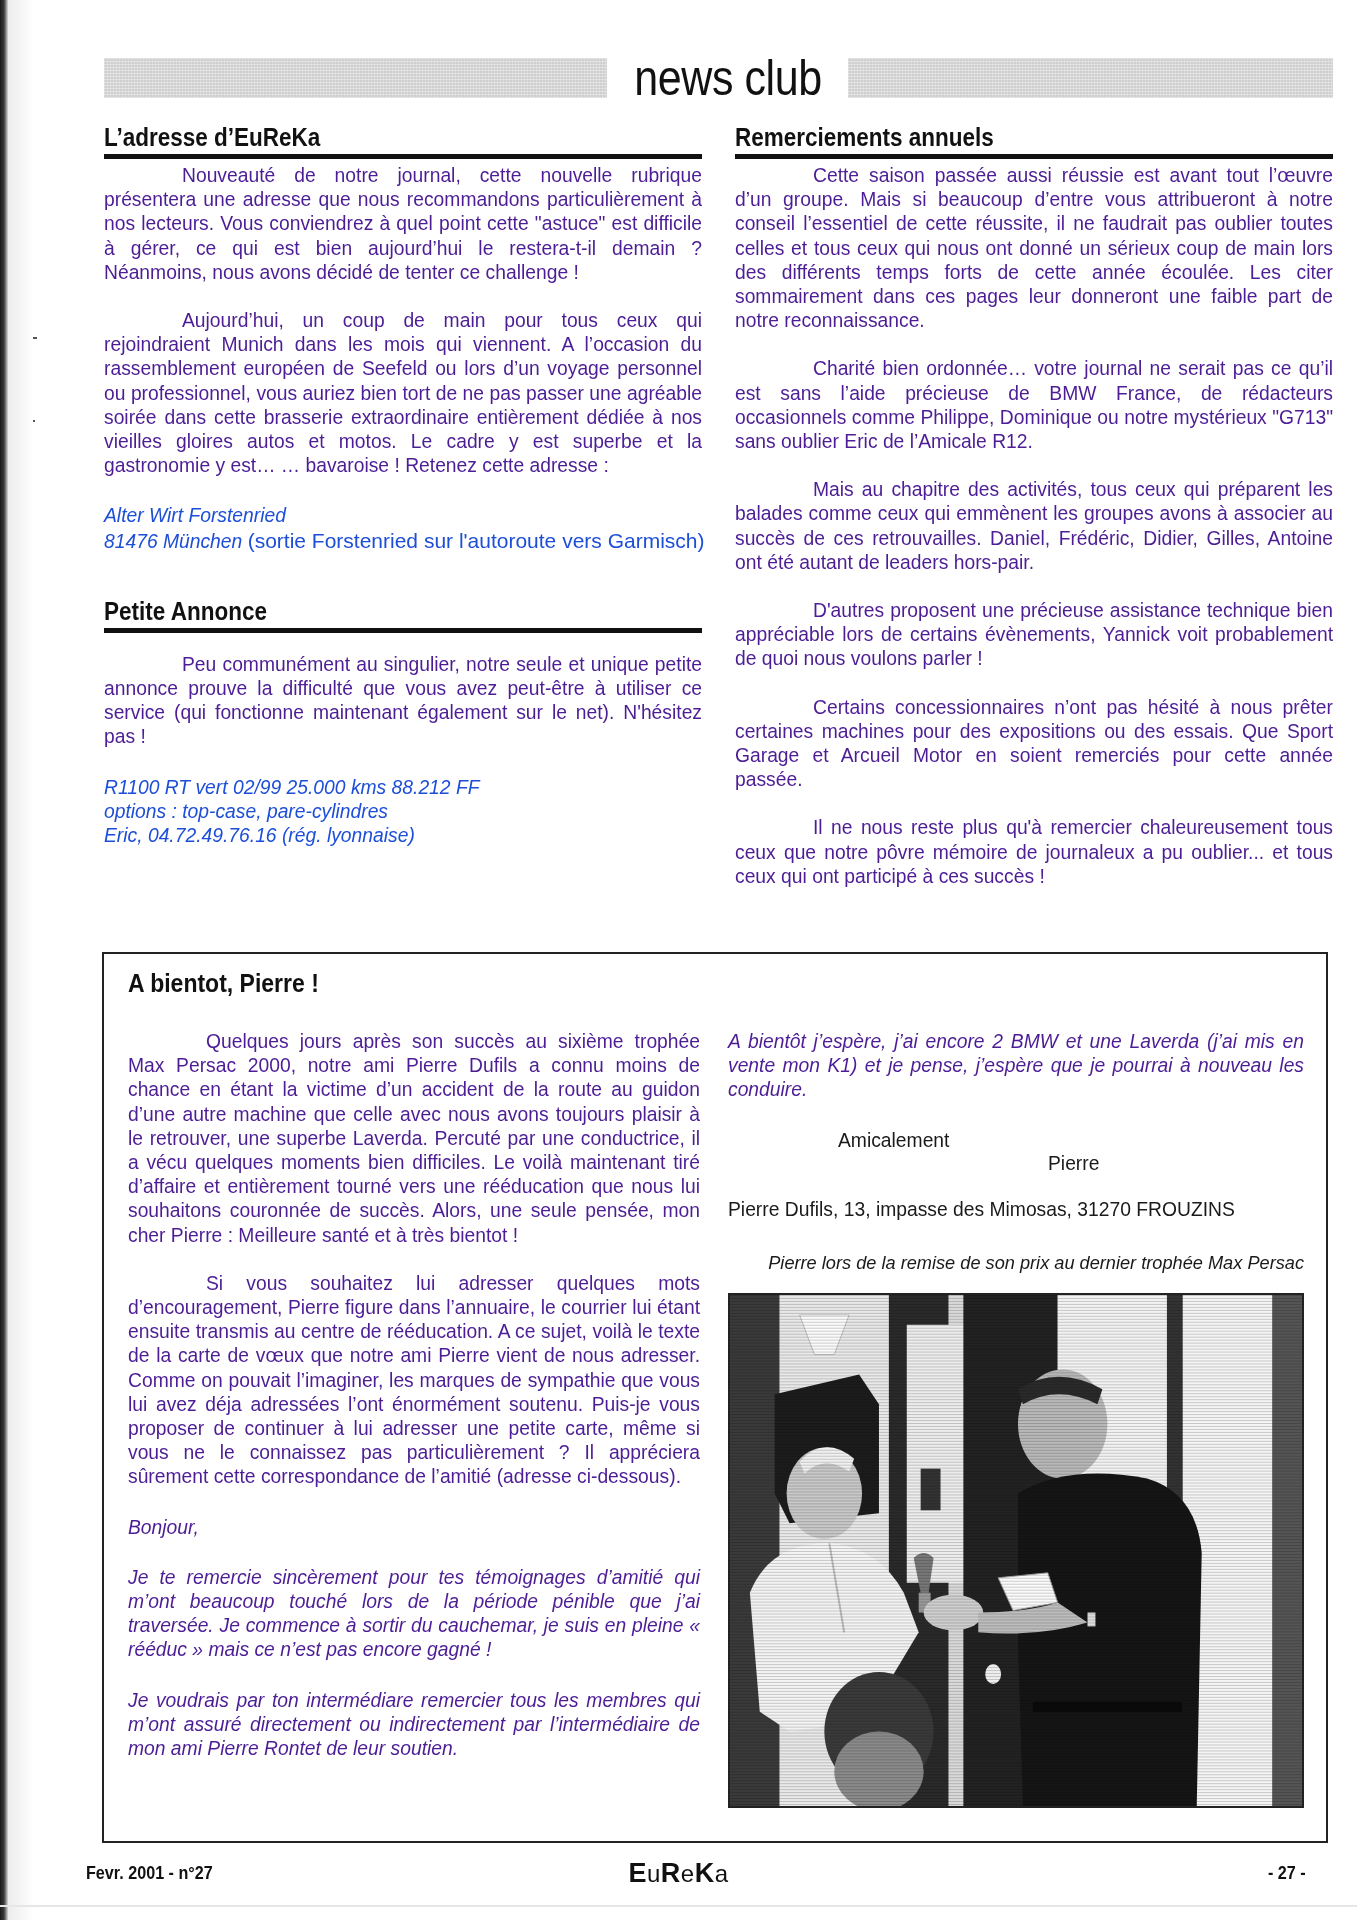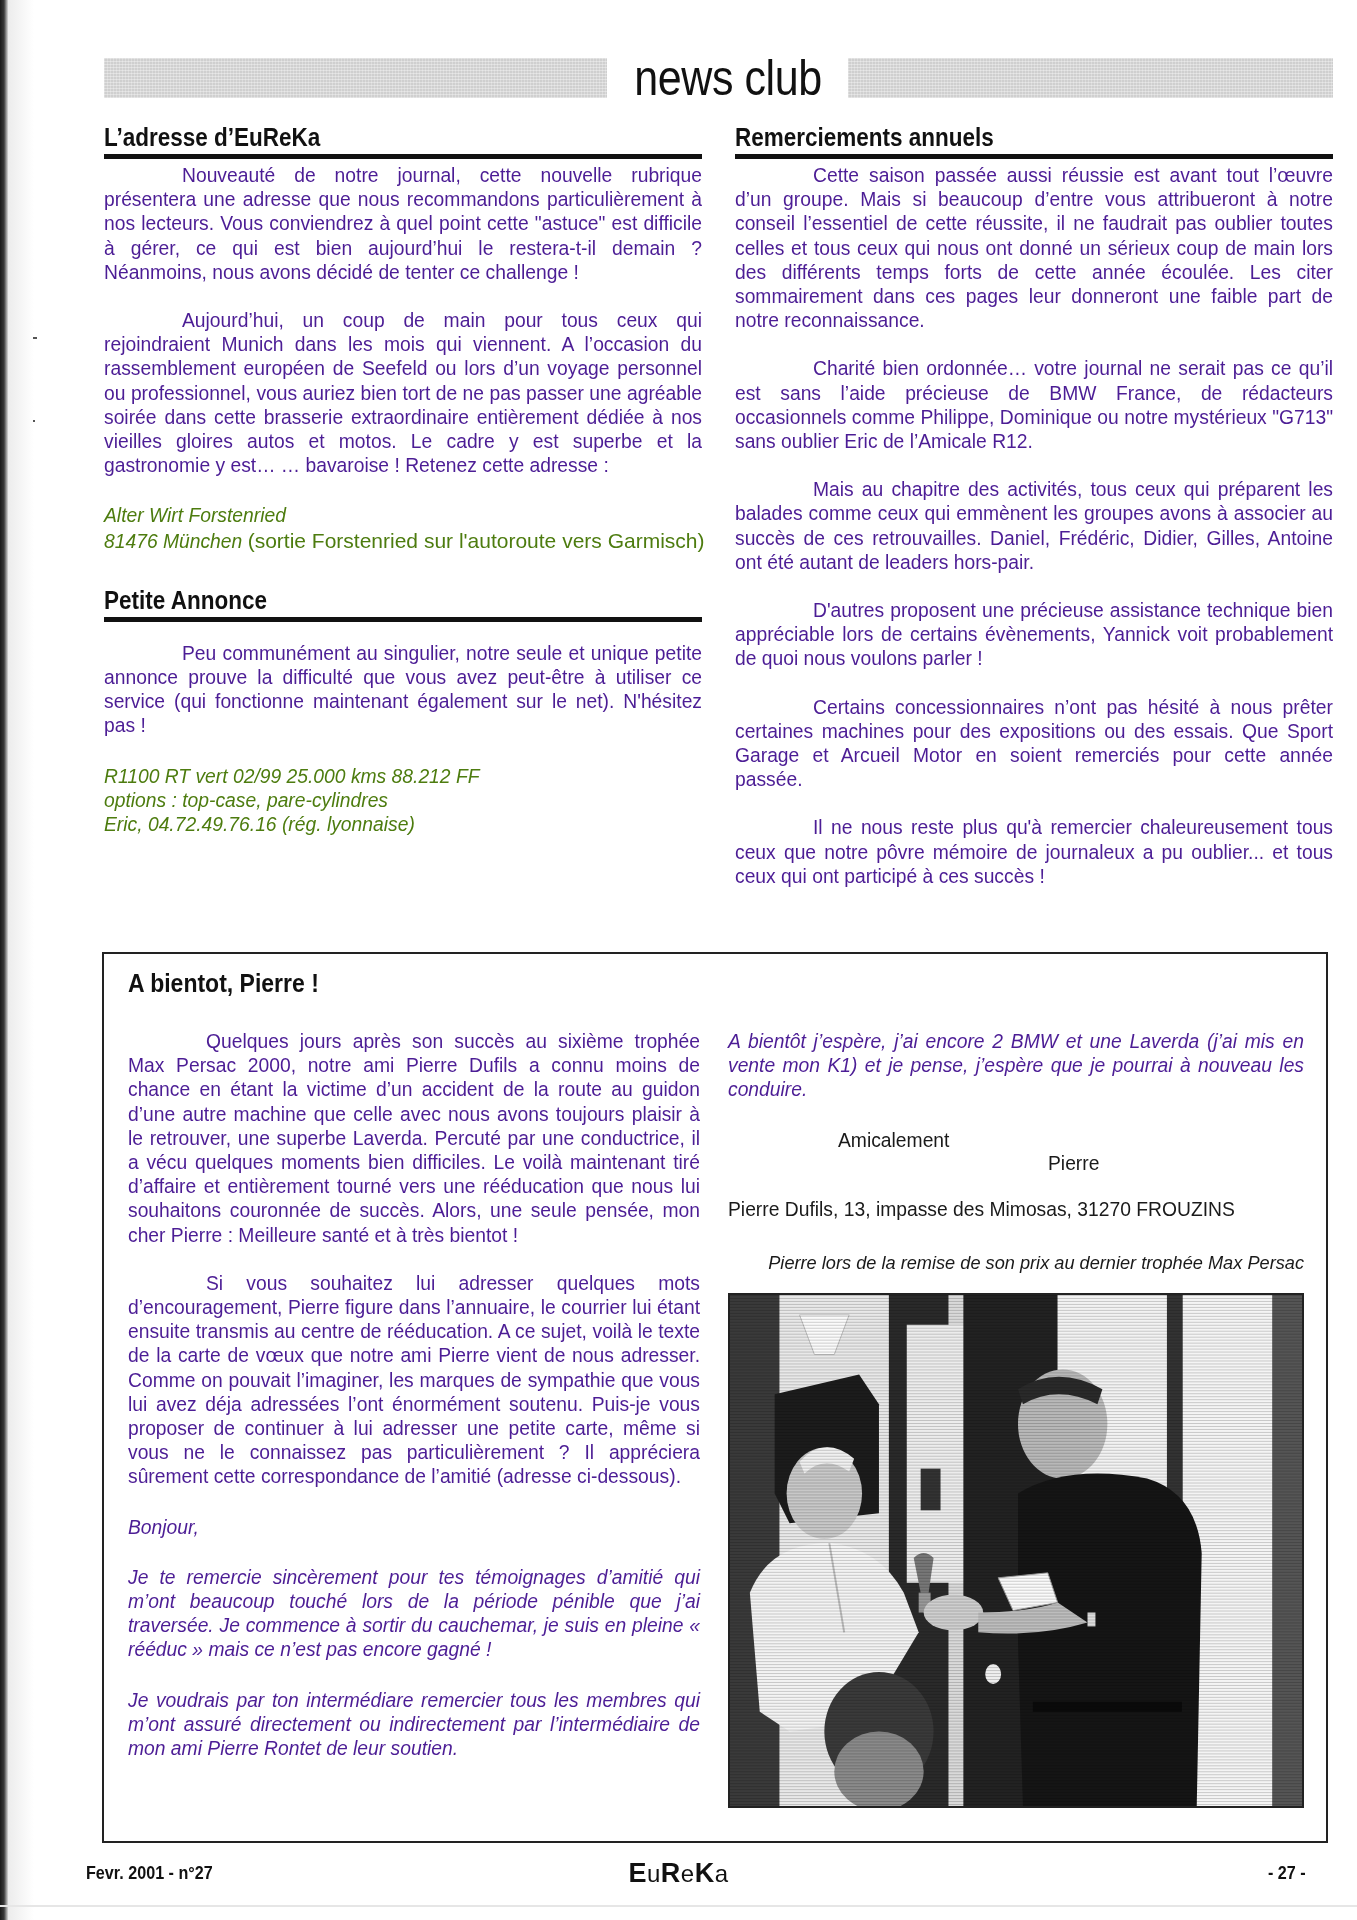--- a/index.html
+++ b/index.html
@@ -26,21 +26,21 @@
   .col-right { left: 735px; width: 598px; }
 
   .heading { font-weight: bold; font-size: 25px; line-height: 30px; color: #111;
     transform: scaleX(0.9); transform-origin: left; white-space: nowrap; }
   .rule { height: 5px; background: #111; margin-top: 2px; }
 
   p.body { font-size: 19.3px; line-height: 24.2px; text-align: justify; color: #4c1d95; }
   p.indent { text-indent: 78px; }
   p.ital { font-style: italic; }
   .gap { height: 24px; }
-  .addr-line { font-size: 19.3px; line-height: 24.2px; font-style: italic; color: #4d7c0f; white-space: nowrap; }
+  .addr-line { font-size: 19.3px; line-height: 24.2px; font-style: italic; color: #1d4ed8; white-space: nowrap; }
   .addr-note { font-style: normal; font-size: 21px; }
 
   .box { position: absolute; left: 102px; top: 952px; width: 1226px; height: 891px;
     border: 2px solid #222; }
   .box-title { position: absolute; left: 128px; top: 968px; font-weight: bold; font-size: 25px; line-height: 30px;
     color: #111; transform: scaleX(0.92); transform-origin: left; white-space: nowrap; }
   .box-left { position: absolute; left: 128px; top: 1030px; width: 572px; }
   .box-right { position: absolute; left: 728px; top: 1030px; width: 576px; }
   .sign-line { font-size: 19.3px; line-height: 24.2px; }
   .address-plain { font-size: 19.3px; line-height: 24px; white-space: nowrap; }
@@ -80,21 +80,21 @@
     <div class="gap" style="height:26px;"></div>
     <div>
       <div class="addr-line">Alter Wirt Forstenried</div>
       <div class="addr-line">
         <span>81476  München</span>
         <span class="addr-note">(sortie Forstenried sur l'autoroute vers Garmisch)</span>
       </div>
     </div>
   </section>
 
-  <section style="margin-top:31px;">
+  <section style="margin-top:42px;">
     <h2 class="heading">Petite Annonce</h2>
     <div class="rule"></div>
     <div style="height:20px;"></div>
     <p class="body indent">Peu communément au singulier, notre seule et unique petite annonce prouve la difficulté que vous avez  peut-être à utiliser ce service (qui fonctionne maintenant également sur le net). N'hésitez pas !</p>
     <div class="gap" style="height:26px;"></div>
     <div>
       <div class="addr-line">R1100 RT vert  02/99 25.000 kms  88.212 FF</div>
       <div class="addr-line">options : top-case, pare-cylindres</div>
       <div class="addr-line">Eric,  04.72.49.76.16 (rég. lyonnaise)</div>
     </div>

